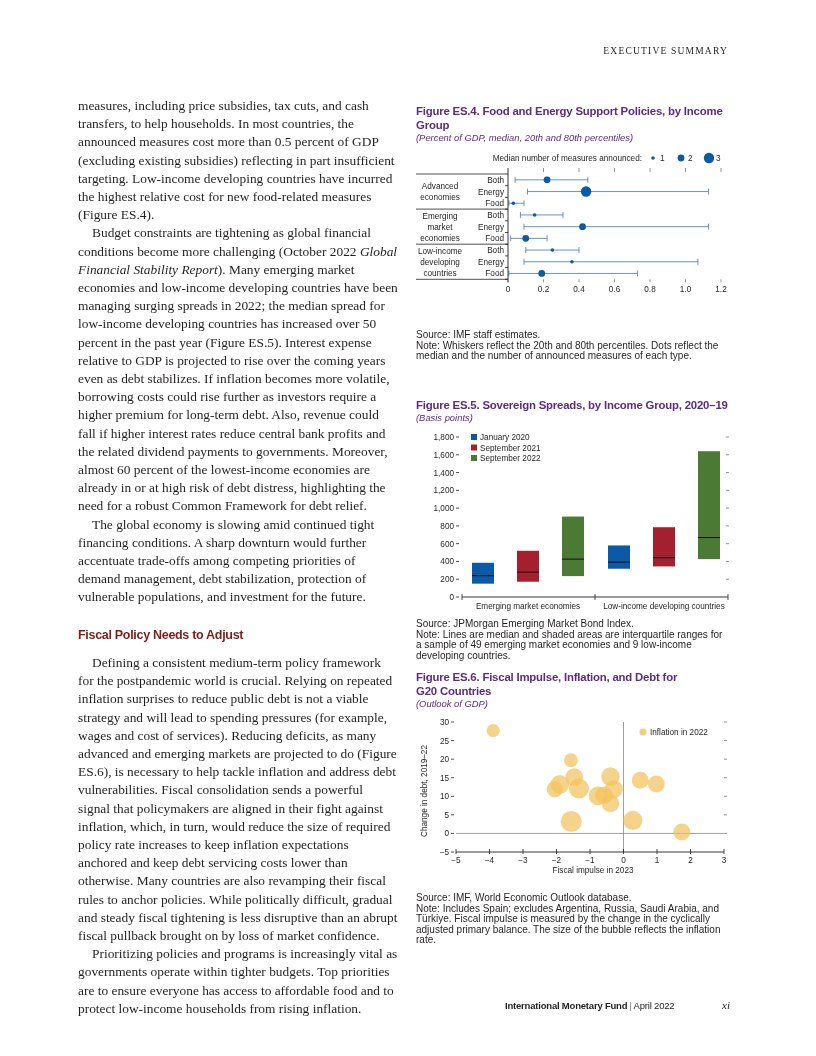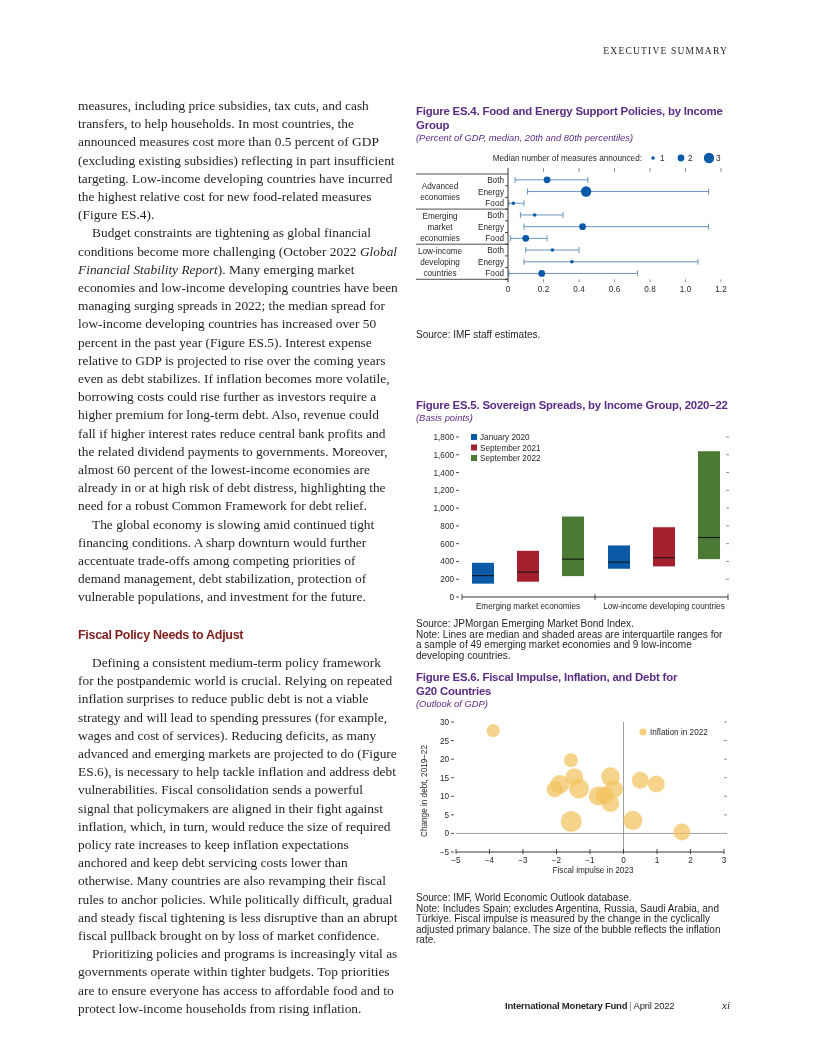--- a/index.html
+++ b/index.html
@@ -127,25 +127,26 @@
       <text x="204.50000000000003" y="140.3" font-size="8.2" text-anchor="middle" fill="#231f20">0.6</text>
       <line x1="240.00000000000003" y1="127.3" x2="240.00000000000003" y2="130.3" stroke="#777" stroke-width="0.8"></line>
       <text x="240.00000000000003" y="140.3" font-size="8.2" text-anchor="middle" fill="#231f20">0.8</text>
       <line x1="275.5" y1="127.3" x2="275.5" y2="130.3" stroke="#777" stroke-width="0.8"></line>
       <text x="275.5" y="140.3" font-size="8.2" text-anchor="middle" fill="#231f20">1.0</text>
       <line x1="311.00000000000006" y1="127.3" x2="311.00000000000006" y2="130.3" stroke="#777" stroke-width="0.8"></line>
       <text x="311.00000000000006" y="140.3" font-size="8.2" text-anchor="middle" fill="#231f20">1.2</text>
     </svg>
   <div class="fig-notes" style="margin-top:8px;">
     <div>Source: IMF staff estimates.</div>
+    <div>Note: Whiskers reflect the 20th and 80th percentiles. Dots reflect the median and the number of announced measures of each type.</div>
   </div>
 </div>
 
 <div class="fig" style="top:398px;">
-  <div class="fig-title">Figure ES.5. Sovereign Spreads, by Income Group, 2020–22</div>
+  <div class="fig-title">Figure ES.5. Sovereign Spreads, by Income Group, 2020–19</div>
   <div class="fig-sub">(Basis points)</div>
   <svg id="es5" width="320" height="188" style="display:block;margin-top:2px;margin-left:-6px;">
       <text x="44" y="174" font-size="8.2" text-anchor="end" fill="#231f20">0</text>
       <line x1="46" y1="171" x2="49" y2="171" stroke="#231f20" stroke-width="0.8"></line>
       <text x="44" y="156.22222222222223" font-size="8.2" text-anchor="end" fill="#231f20">200</text>
       <line x1="46" y1="153.22222222222223" x2="49" y2="153.22222222222223" stroke="#231f20" stroke-width="0.8"></line>
       <line x1="316" y1="153.22222222222223" x2="319" y2="153.22222222222223" stroke="#777" stroke-width="0.8"></line>
       <text x="44" y="138.44444444444446" font-size="8.2" text-anchor="end" fill="#231f20">400</text>
       <line x1="46" y1="135.44444444444446" x2="49" y2="135.44444444444446" stroke="#231f20" stroke-width="0.8"></line>
       <line x1="316" y1="135.44444444444446" x2="319" y2="135.44444444444446" stroke="#777" stroke-width="0.8"></line>

